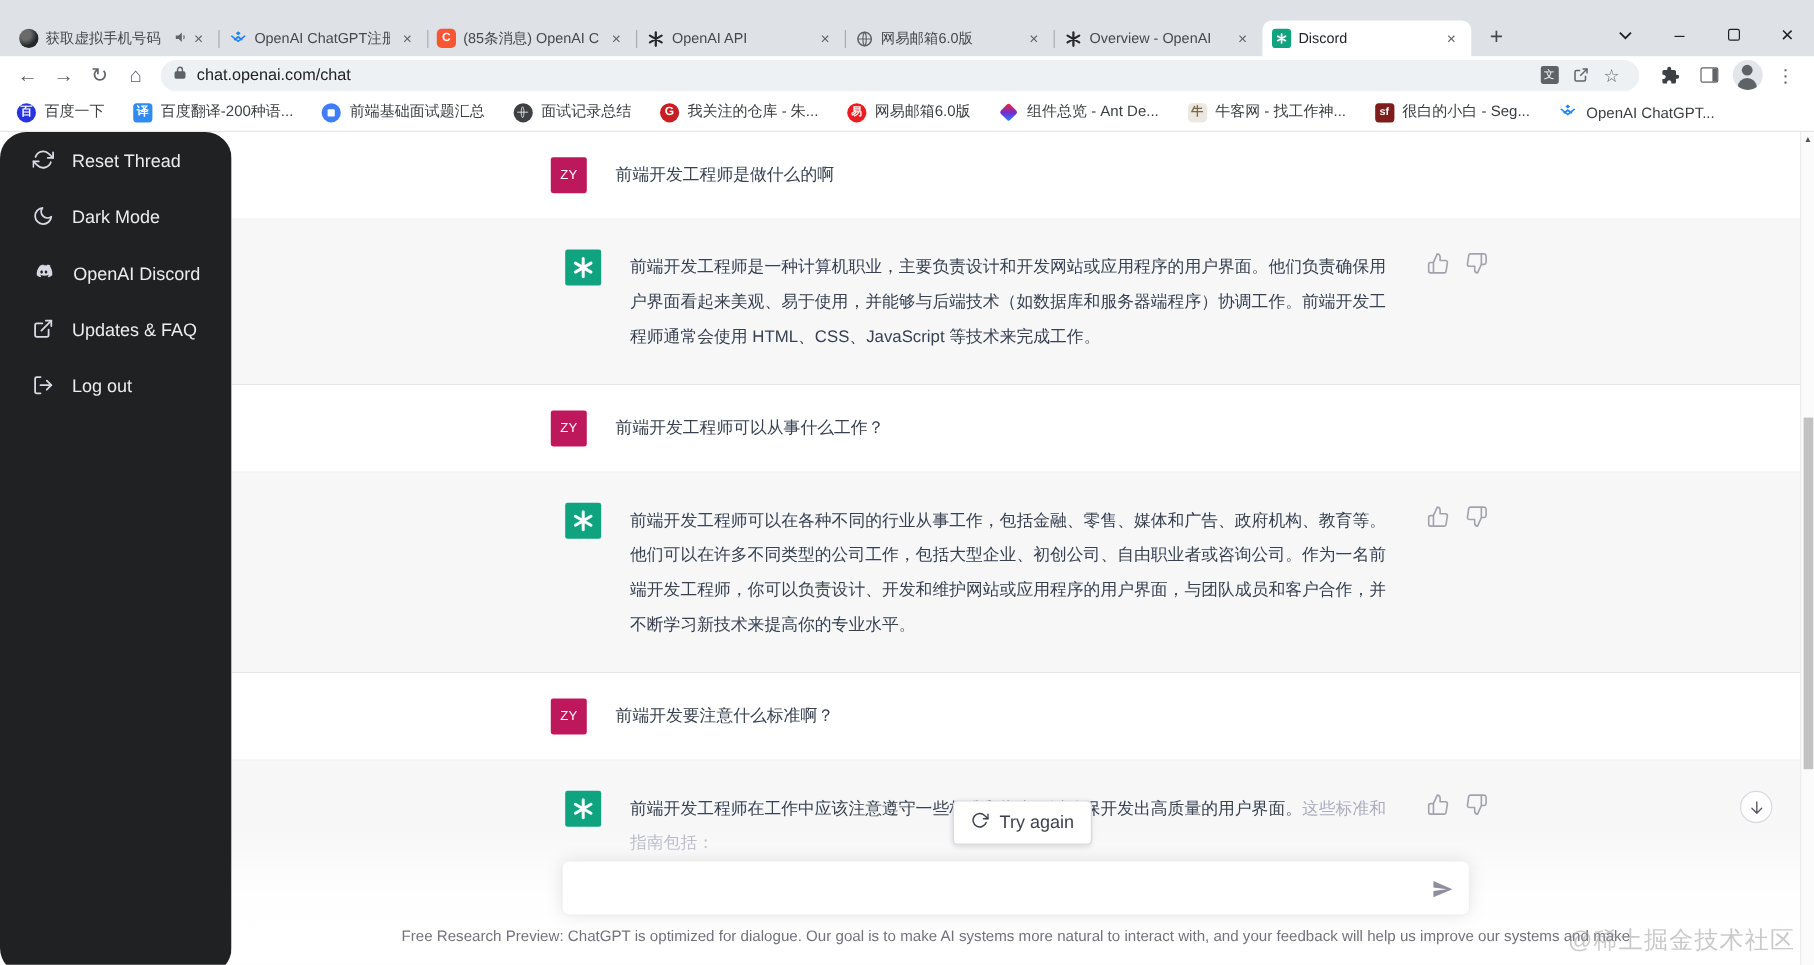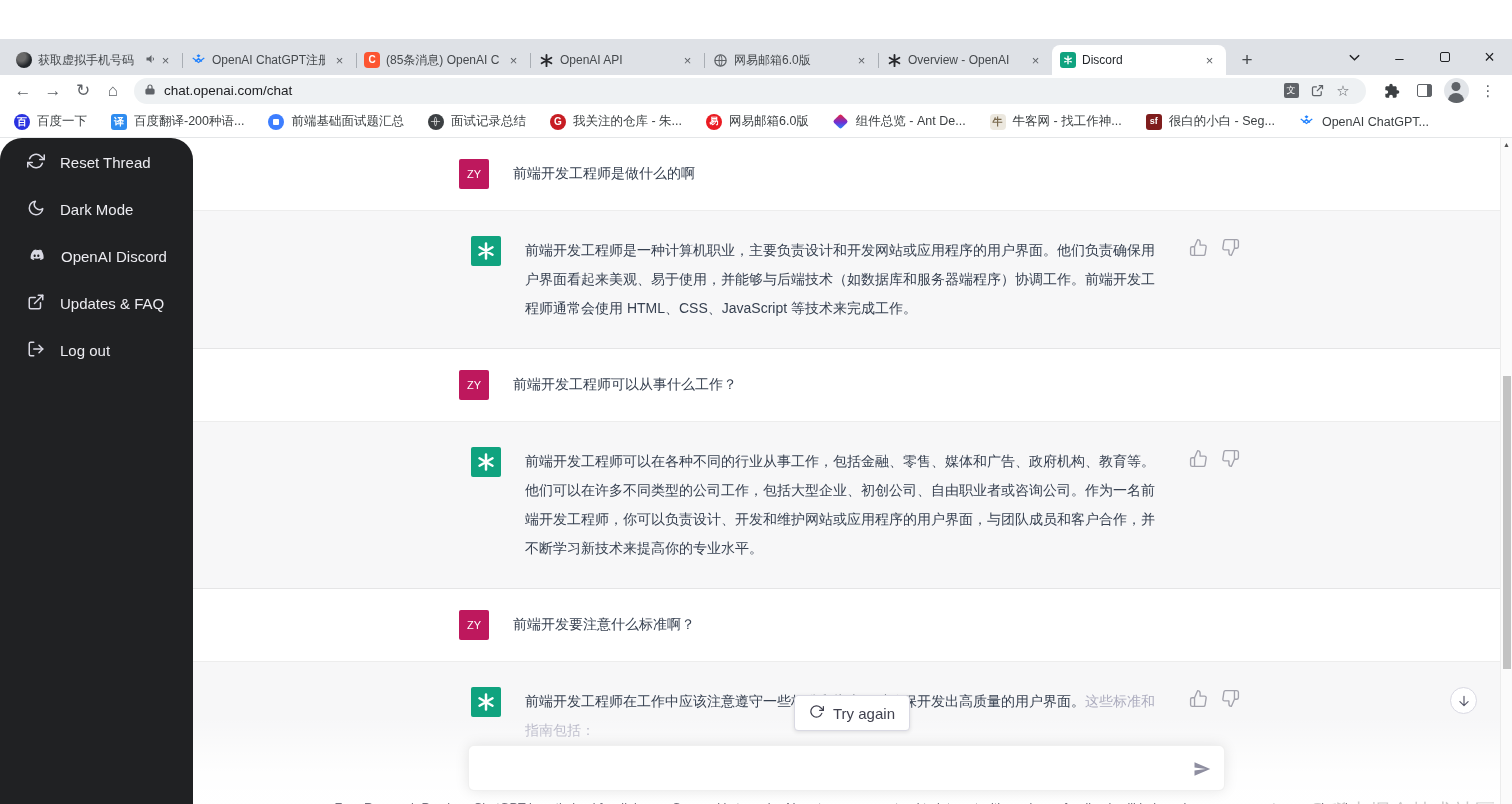--- a/index.html
+++ b/index.html
@@ -1,21 +1,21 @@
 <!DOCTYPE html>
 <html><head>
 <meta charset="utf-8">
 <style>
   * { margin:0; padding:0; box-sizing:border-box; }
   html,body { width:1512px; height:804px; overflow:hidden;
     font-family:"Liberation Sans","DejaVu Sans",sans-serif; }
   body { background:#fff; position:relative; }
 
   
-  .tabstrip { height:36px; background:#dee1e6; display:flex; align-items:flex-end; padding-left:8px;margin-top:39px; }
+  .tabstrip { height:47px; background:#dee1e6; display:flex; align-items:flex-end; padding-left:8px; }
   .tab { width:174px; height:30px; display:flex; align-items:center; padding:0 8px; position:relative;
          border-radius:8px 8px 0 0; color:#45494d; font-size:12px; cursor:default; flex:none; }
   .tab:not(.active) + .tab:not(.active)::before { content:""; position:absolute; left:0; top:8px; height:15px; width:1px; background:#a9aeb4; }
   .tab.active { background:#ffffff; color:#1f2328; }
   .tab-title { flex:1; white-space:nowrap; overflow:hidden; margin:0 6px; }
   .tab-close { width:17px; height:17px; border-radius:50%; display:flex; align-items:center; justify-content:center;
                color:#5f6368; font-size:13px; flex:none; }
   .fav { width:16px; height:16px; border-radius:3px; color:#fff; font-size:10px; font-weight:700;
          display:flex; align-items:center; justify-content:center; flex:none; line-height:1; }
   .fav-dark  { background:radial-gradient(circle at 32% 30%, #6a6a6a 0 28%, #23272b 62%); border-radius:50%; }

